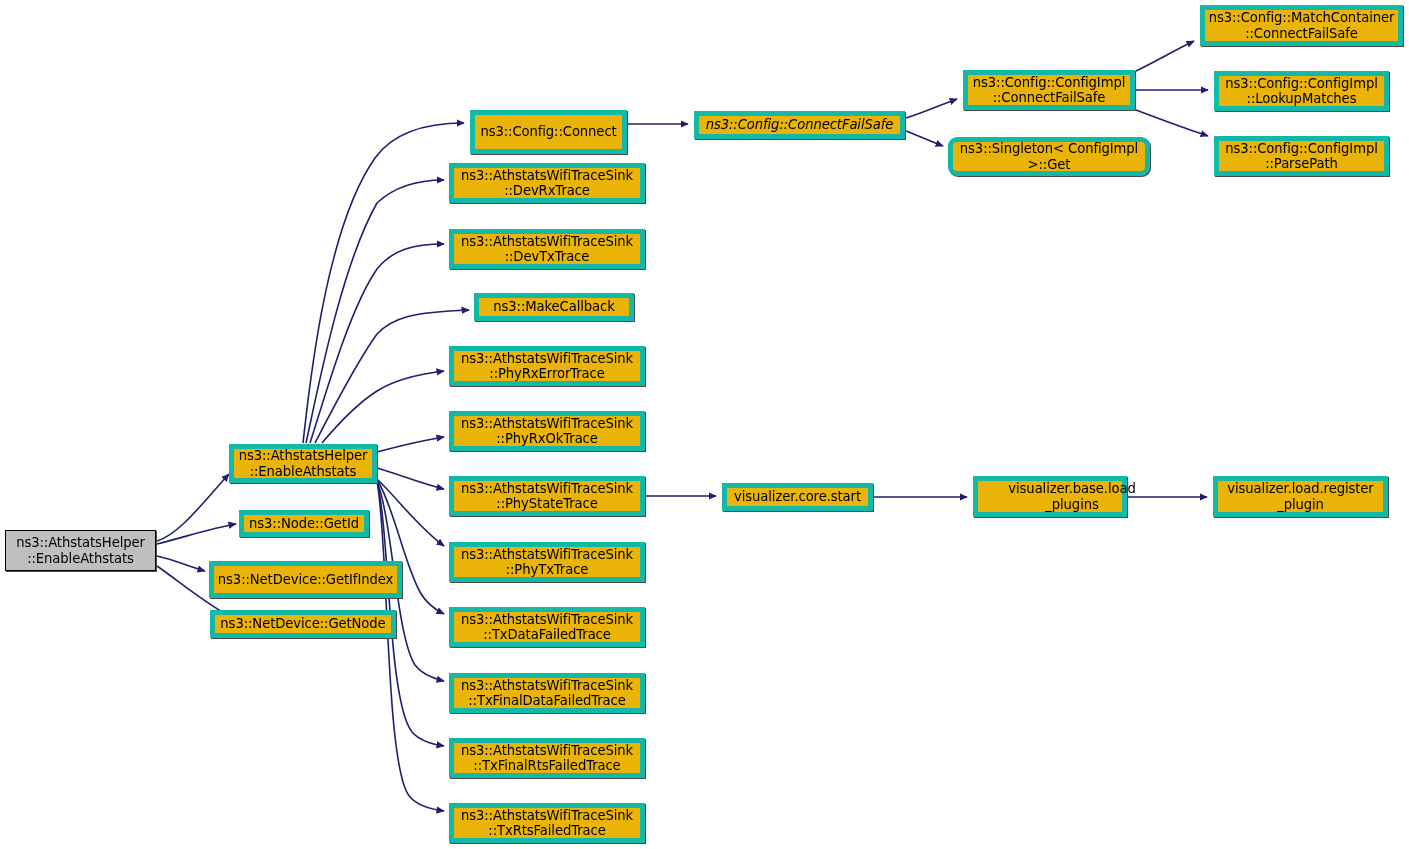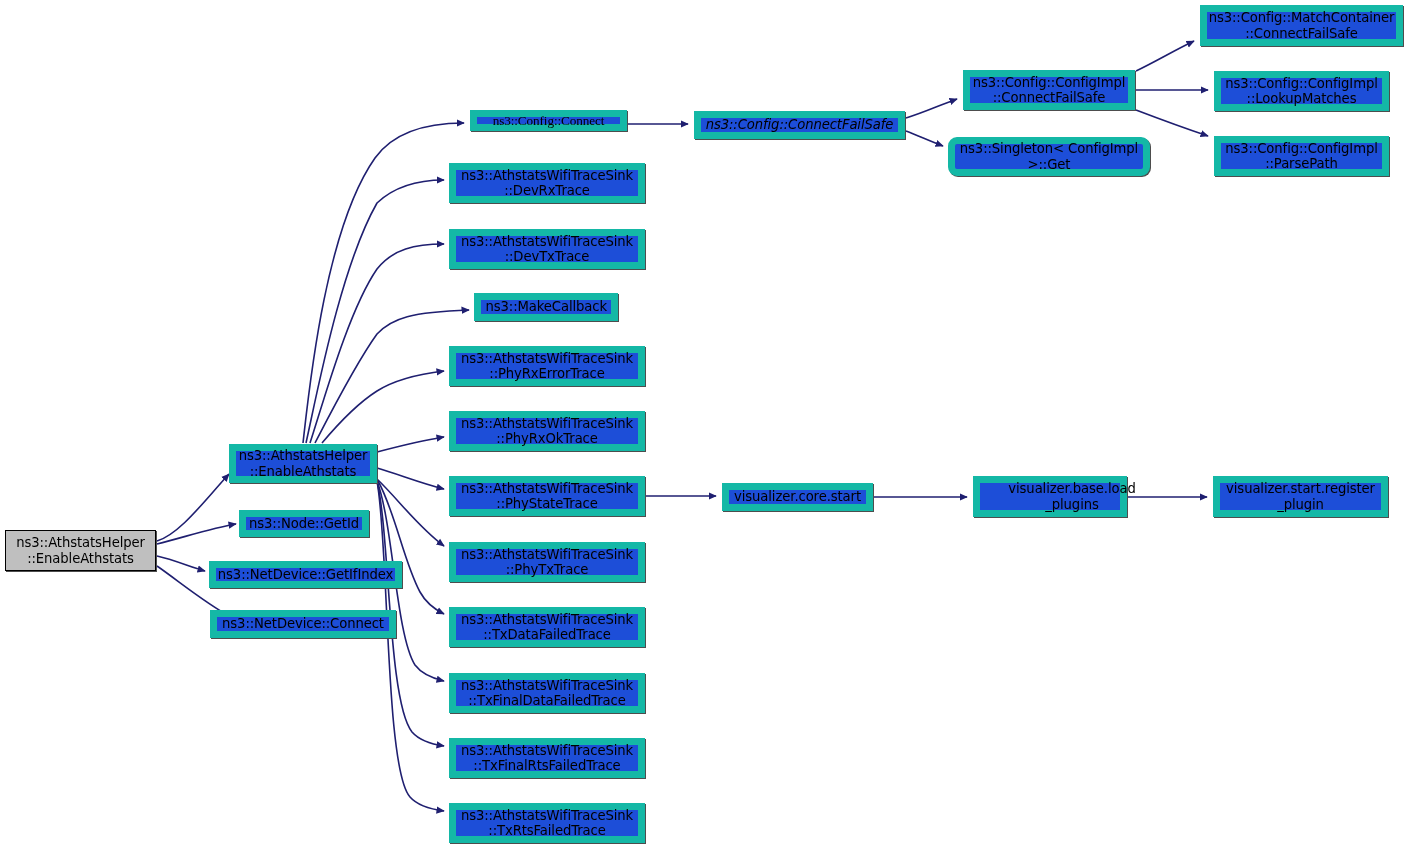--- a/index.html
+++ b/index.html
@@ -20,22 +20,22 @@
     position: absolute;
     left: 0;
     top: 0;
     width: 1409px;
     height: 849px;
     pointer-events: none;
   }
   .node {
     position: absolute;
     box-sizing: border-box;
-    background: #1d4ed8;
-    border: 7px solid #14b8a6;
+    background: #eab308;
+    border: 5px solid #14b8a6;
     box-shadow: 1px 1px 0 0 #4d4d4d;
     display: flex;
     align-items: center;
     justify-content: center;
     text-align: center;
     color: #000000;
     font-size: 13.2px;
     line-height: 15.5px;
     letter-spacing: -0.1px;
     white-space: pre-line;
@@ -87,28 +87,28 @@
         <path d="M 874,497 L 967,497" marker-end="url(#arrow)" stroke="#1f1f70"></path>
         <path d="M 1128,497 L 1207,497" marker-end="url(#arrow)" stroke="#1f1f70"></path>
       </g>
   </svg>
   <div id="node-layer">
       <div class="node root" style="left: 5px; top: 530px; width: 151px; height: 41px;"><span class="lbl">ns3::AthstatsHelper
 ::EnableAthstats</span></div>
       <div class="node" style="left: 229px; top: 444px; width: 148px; height: 39px;"><span class="lbl">ns3::AthstatsHelper
 ::EnableAthstats</span></div>
       <div class="node" style="left: 239px; top: 510px; width: 130px; height: 27px; text-align: right;"><span class="lbl">ns3::Node::GetId</span></div>
-      <div class="node" style="left: 209px; top: 561px; width: 193px; height: 27px;"><span class="lbl">ns3::NetDevice::GetIfIndex</span></div>
-      <div class="node" style="left: 210px; top: 610px; width: 186px; height: 28px;"><span class="lbl">ns3::NetDevice::Connect</span></div>
-      <div class="node" style="left: 470px; top: 110px; width: 157px; height: 21px; font-family: Liberation Serif, serif;"><span class="lbl">ns3::Config::Connect</span></div>
+      <div class="node" style="left: 209px; top: 561px; width: 193px; height: 37px;"><span class="lbl">ns3::NetDevice::GetIfIndex</span></div>
+      <div class="node" style="left: 210px; top: 610px; width: 186px; height: 28px;"><span class="lbl">ns3::NetDevice::GetNode</span></div>
+      <div class="node" style="left: 470px; top: 110px; width: 157px; height: 44px;"><span class="lbl">ns3::Config::Connect</span></div>
       <div class="node" style="left: 449px; top: 163px; width: 196px; height: 40px;"><span class="lbl">ns3::AthstatsWifiTraceSink
 ::DevRxTrace</span></div>
       <div class="node" style="left: 449px; top: 229px; width: 196px; height: 40px;"><span class="lbl">ns3::AthstatsWifiTraceSink
 ::DevTxTrace</span></div>
-      <div class="node" style="left: 474px; top: 293px; width: 144px; height: 28px; justify-content: flex-end;"><span class="lbl">ns3::MakeCallback</span></div>
+      <div class="node" style="left: 474px; top: 293px; width: 160px; height: 28px;"><span class="lbl">ns3::MakeCallback</span></div>
       <div class="node" style="left: 449px; top: 346px; width: 196px; height: 40px;"><span class="lbl">ns3::AthstatsWifiTraceSink
 ::PhyRxErrorTrace</span></div>
       <div class="node" style="left: 449px; top: 411px; width: 196px; height: 40px;"><span class="lbl">ns3::AthstatsWifiTraceSink
 ::PhyRxOkTrace</span></div>
       <div class="node" style="left: 449px; top: 476px; width: 196px; height: 40px;"><span class="lbl">ns3::AthstatsWifiTraceSink
 ::PhyStateTrace</span></div>
       <div class="node" style="left: 449px; top: 542px; width: 196px; height: 40px;"><span class="lbl">ns3::AthstatsWifiTraceSink
 ::PhyTxTrace</span></div>
       <div class="node" style="left: 449px; top: 607px; width: 196px; height: 40px;"><span class="lbl">ns3::AthstatsWifiTraceSink
 ::TxDataFailedTrace</span></div>
@@ -125,16 +125,16 @@
 &gt;::Get</span></div>
       <div class="node" style="left: 1200px; top: 5px; width: 203px; height: 41px;"><span class="lbl">ns3::Config::MatchContainer
 ::ConnectFailSafe</span></div>
       <div class="node" style="left: 1214px; top: 71px; width: 175px; height: 40px;"><span class="lbl">ns3::Config::ConfigImpl
 ::LookupMatches</span></div>
       <div class="node" style="left: 1214px; top: 136px; width: 175px; height: 40px;"><span class="lbl">ns3::Config::ConfigImpl
 ::ParsePath</span></div>
       <div class="node" style="left: 722px; top: 483px; width: 151px; height: 28px;"><span class="lbl">visualizer.core.start</span></div>
       <div class="node" style="left: 973px; top: 476px; width: 154px; height: 41px; padding-left: 44px;"><span class="lbl">visualizer.base.load
 _plugins</span></div>
-      <div class="node" style="left: 1213px; top: 476px; width: 175px; height: 41px;"><span class="lbl">visualizer.start.register
+      <div class="node" style="left: 1213px; top: 476px; width: 175px; height: 41px;"><span class="lbl">visualizer.load.register
 _plugin</span></div>
     </div>
 </div>
 
 </body></html>

